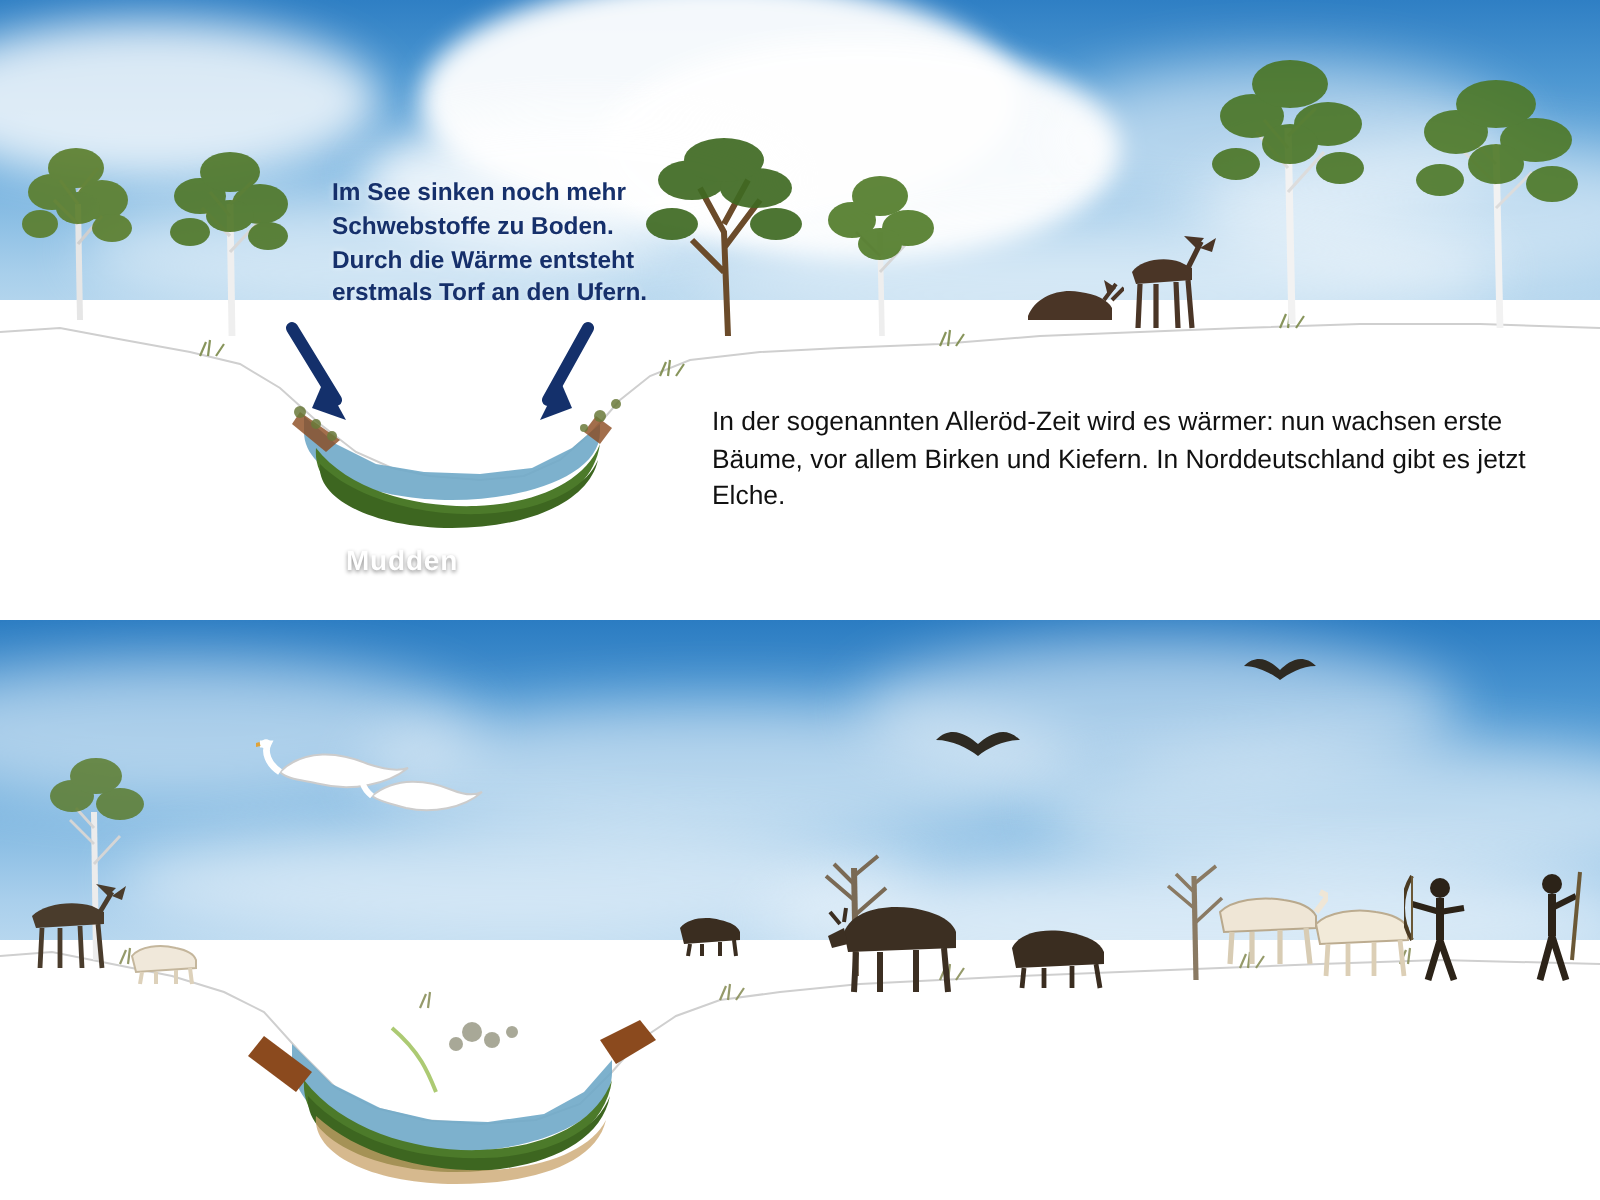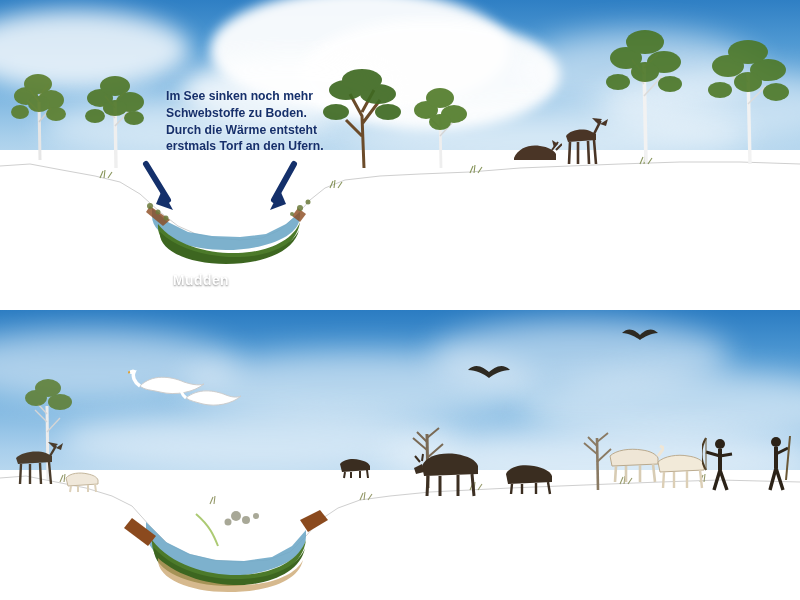--- a/index.html
+++ b/index.html
@@ -261,20 +261,21 @@
     </svg>
     <svg class="arrow-svg" id="arrow-b" width="46" height="58" viewBox="0 0 46 58">
       <path d="M36,4 L16,40" stroke="#14306b" stroke-width="6" stroke-linecap="round" fill="none"></path>
       <path d="M22,30 L12,50 L28,44 Z" fill="#14306b"></path>
     </svg>
 
     <div class="overlay-note" id="note-1">Im See sinken noch mehr Schwebstoffe zu Boden. Durch die Wärme entsteht erstmals Torf an den Ufern.</div>
 
     <div class="lake-label" id="label-mudden-1">Mudden</div>
 
+    <div class="caption" id="caption-1">In der sogenannten Alleröd-Zeit wird es wärmer: nun wachsen erste Bäume, vor allem Birken und Kiefern. In Norddeutschland gibt es jetzt Elche.</div>
   </div>
 
   <div id="divider"></div>
 
   <div class="panel" id="panel-2">
 
     <div class="sky" id="sky-2"></div>
 
     <div class="cloud faint" style="left:-60px; top:20px; width:300px; height:70px;"></div>
     <div class="cloud faint" style="left:180px; top:40px; width:360px; height:70px;"></div>

